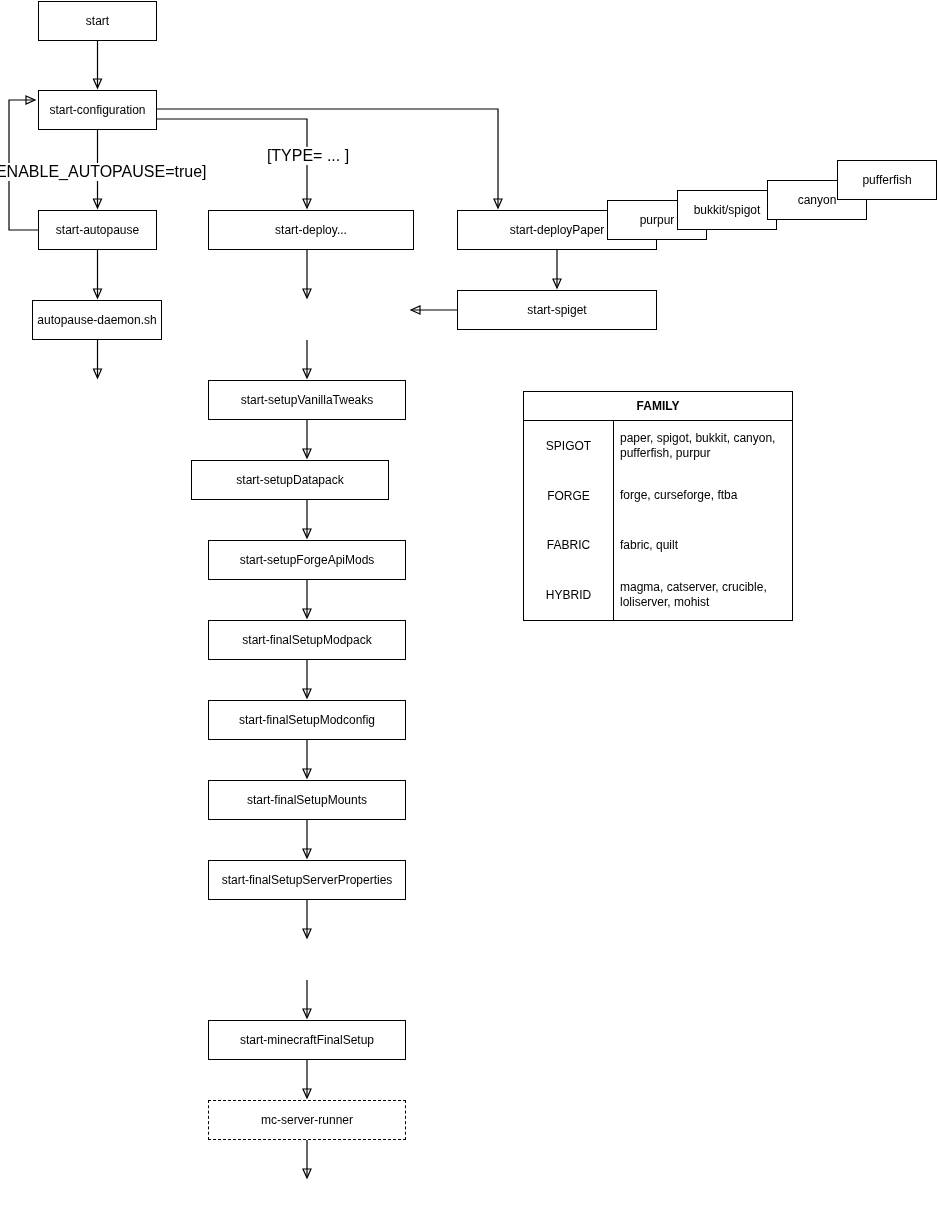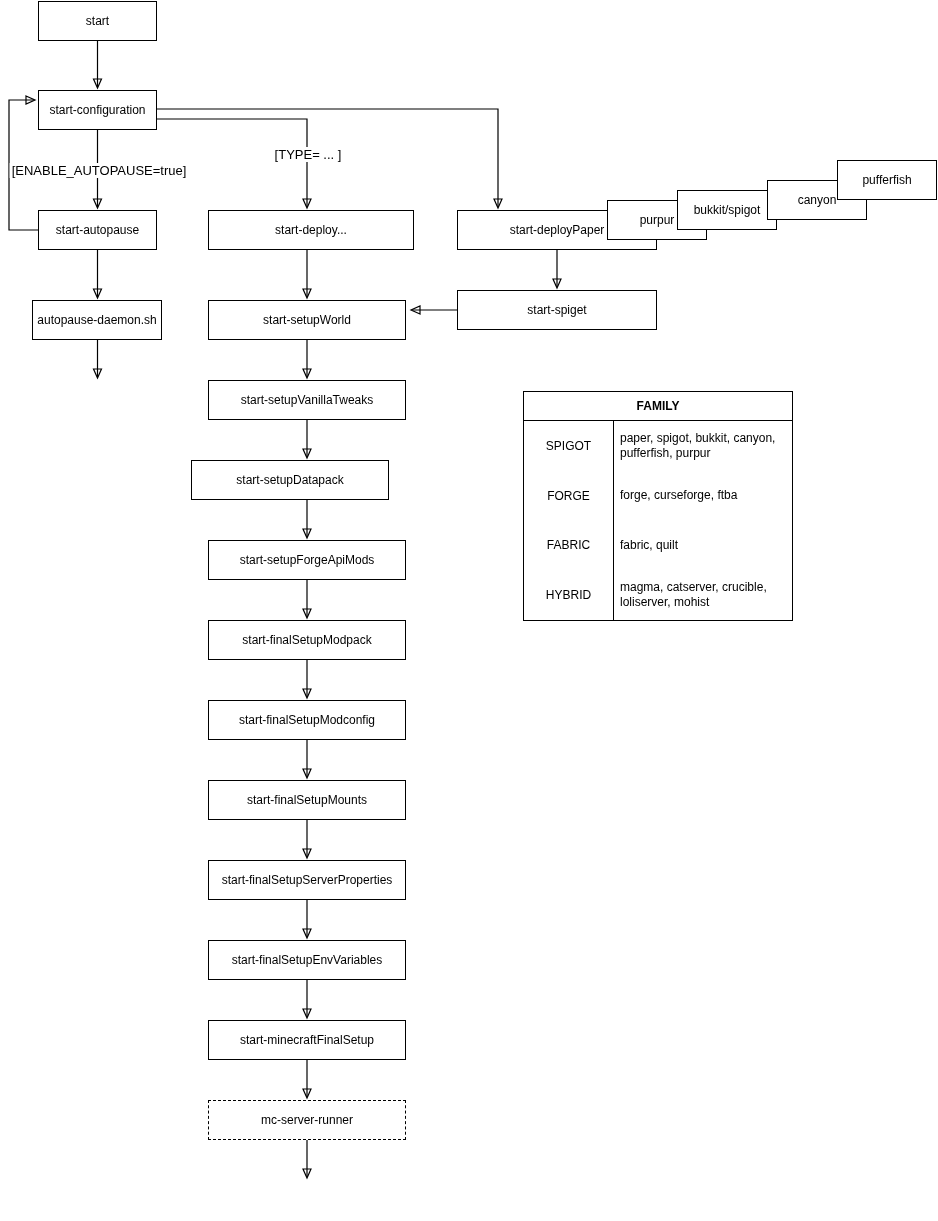--- a/index.html
+++ b/index.html
@@ -10,21 +10,21 @@
   .edges{position:absolute;left:0;top:0;}
   .edges path{stroke:#000000;stroke-width:1.2;fill:none;}
   .node{
     position:absolute;background:#ffffff;border:1px solid #000000;box-sizing:border-box;
     display:flex;align-items:center;justify-content:center;text-align:center;
     font-size:12px;line-height:14px;padding:0 4px;
   }
   .node.dashed{border-style:dashed;}
   .edge-label{
     position:absolute;transform:translateX(-50%);background:#ffffff;
-    padding:0 2px;font-size:13px;white-space:nowrap;
+    padding:0 2px;font-size:16px;white-space:nowrap;
   }
   .family-table{
     position:absolute;left:523px;top:391px;width:270px;height:230px;
     border:1px solid #000000;background:#ffffff;box-sizing:border-box;
     display:flex;flex-direction:column;font-size:12px;
   }
   .ft-header{
     height:29px;min-height:29px;border-bottom:1px solid #000000;box-sizing:border-box;
     display:flex;align-items:center;justify-content:center;font-weight:bold;
   }
@@ -70,29 +70,27 @@
     <path d="M557 250 L557 287" marker-end="url(#arrow)"></path>
     <path d="M457 310 L412 310" marker-end="url(#arrow)"></path>
   </svg>
 
   <div class="node" style="left:38px;top:1px;width:119px;height:40px">start</div>
   <div class="node" style="left:38px;top:90px;width:119px;height:40px">start-configuration</div>
   <div class="node" style="left:38px;top:210px;width:119px;height:40px">start-autopause</div>
   <div class="node" style="left:32px;top:300px;width:130px;height:40px">autopause-daemon.sh</div>
 
   <div class="node" style="left:208px;top:210px;width:206px;height:40px">start-deploy...</div>
-  <div class="node" style="left:208px;top:300px;width:198px;height:40px">start-setupWorld</div>
   <div class="node" style="left:208px;top:380px;width:198px;height:40px">start-setupVanillaTweaks</div>
   <div class="node" style="left:191px;top:460px;width:198px;height:40px">start-setupDatapack</div>
   <div class="node" style="left:208px;top:540px;width:198px;height:40px">start-setupForgeApiMods</div>
   <div class="node" style="left:208px;top:620px;width:198px;height:40px">start-finalSetupModpack</div>
   <div class="node" style="left:208px;top:700px;width:198px;height:40px">start-finalSetupModconfig</div>
   <div class="node" style="left:208px;top:860px;width:198px;height:40px">start-finalSetupServerProperties</div>
   <div class="node" style="left:208px;top:780px;width:198px;height:40px">start-finalSetupMounts</div>
-  <div class="node" style="left:208px;top:940px;width:198px;height:40px">start-finalSetupEnvVariables</div>
   <div class="node" style="left:208px;top:1020px;width:198px;height:40px">start-minecraftFinalSetup</div>
   <div class="node dashed" style="left:208px;top:1100px;width:198px;height:40px">mc-server-runner</div>
 
   <div class="node" style="left:457px;top:210px;width:200px;height:40px">start-deployPaper</div>
   <div class="node" style="left:607px;top:200px;width:100px;height:40px">purpur</div>
   <div class="node" style="left:677px;top:190px;width:100px;height:40px">bukkit/spigot</div>
   <div class="node" style="left:767px;top:180px;width:100px;height:40px">canyon</div>
   <div class="node" style="left:837px;top:160px;width:100px;height:40px">pufferfish</div>
   <div class="node" style="left:457px;top:290px;width:200px;height:40px">start-spiget</div>
 

